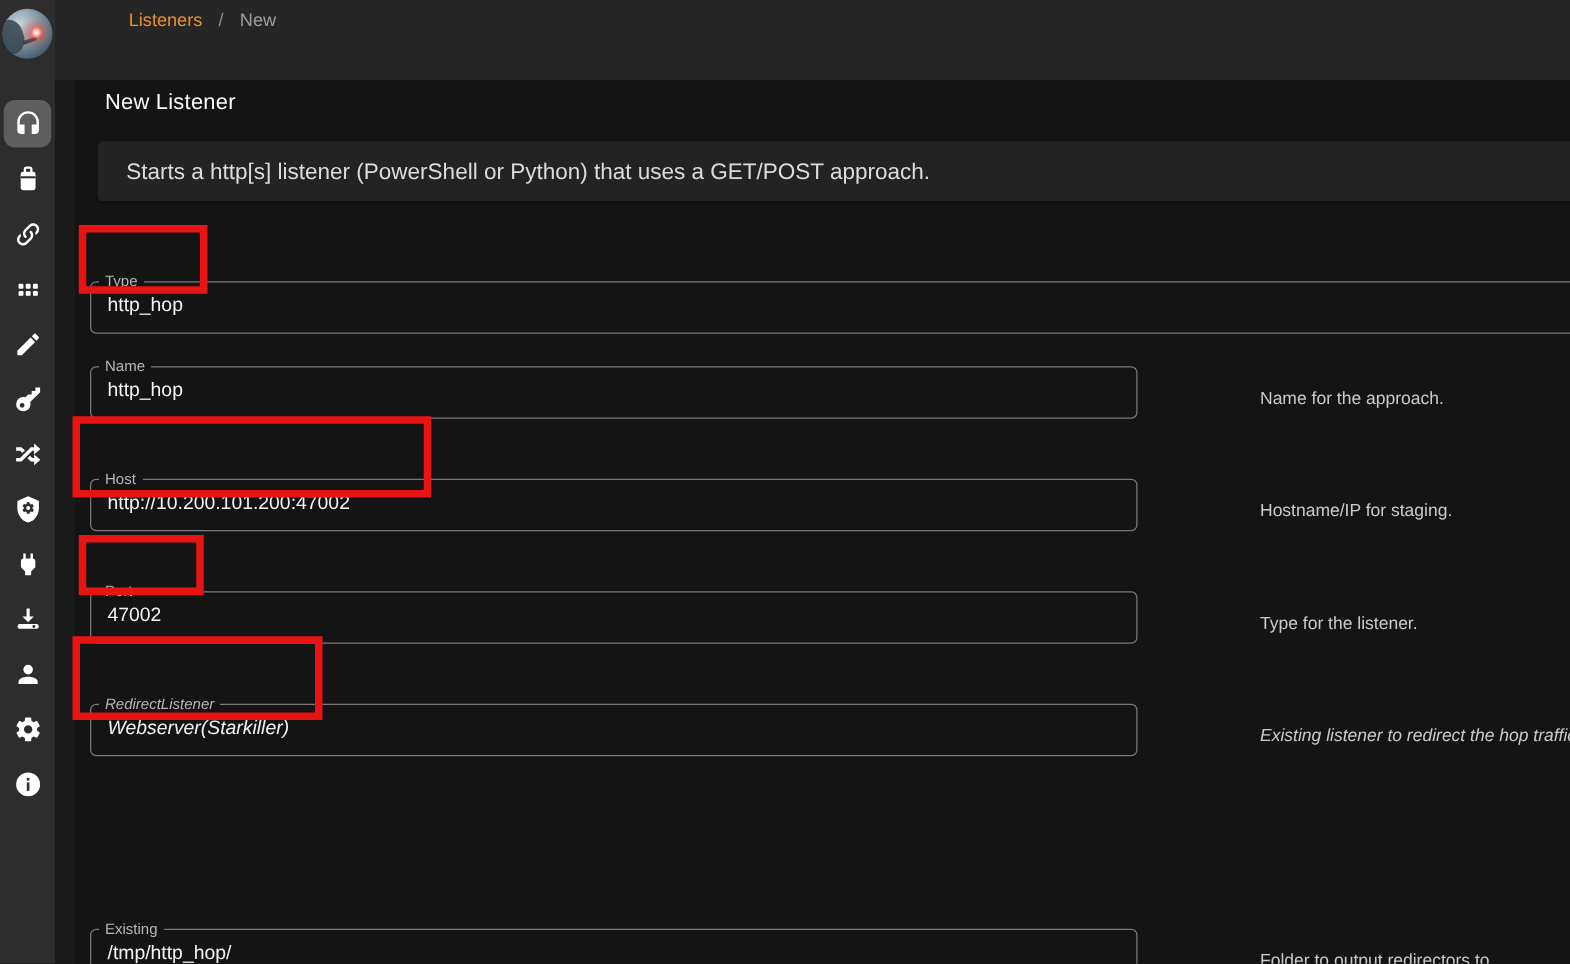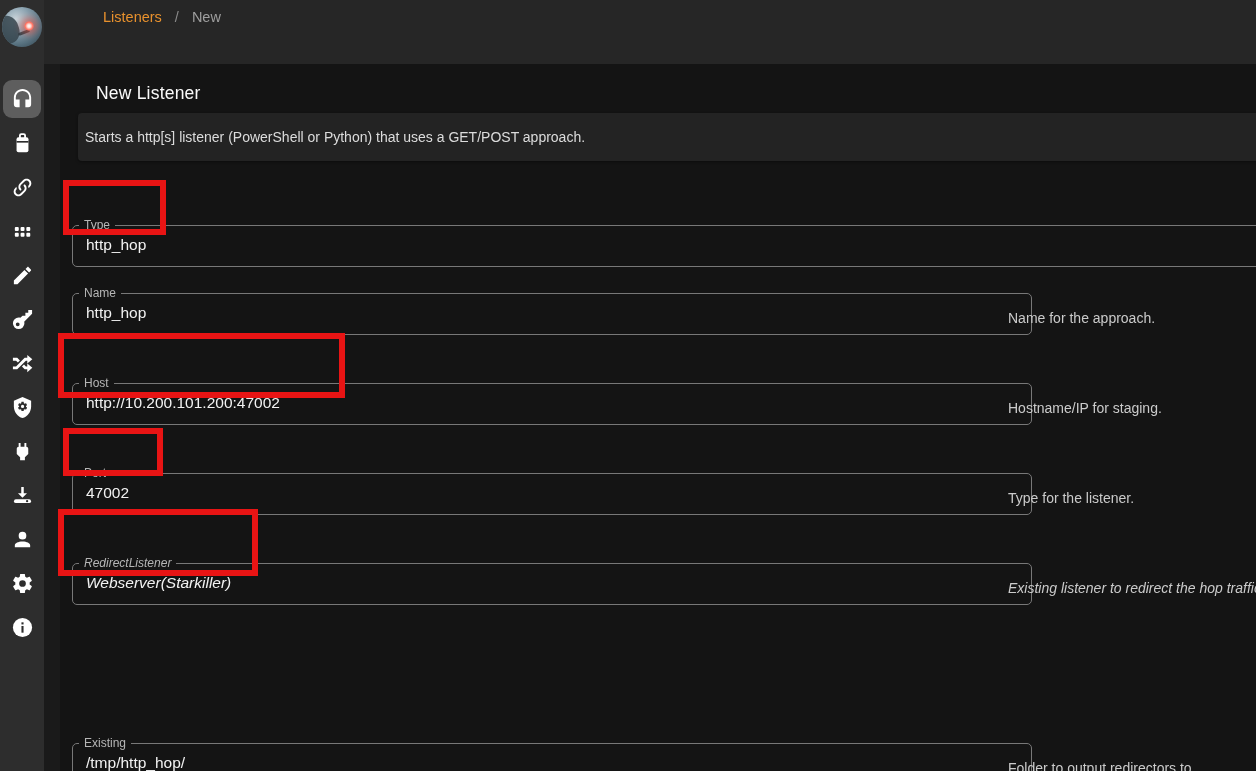--- a/index.html
+++ b/index.html
@@ -56,27 +56,27 @@
   .panel{position:absolute;left:16px;top:0;right:0;bottom:0;background:#141414;}
   .page-title{
     position:absolute;left:20px;top:17px;font-size:17.5px;font-weight:500;color:#fafafa;
     letter-spacing:.2px;
   }
   .desc-card{
     position:absolute;left:18px;top:63px;width:calc(100% - 8px);height:48px;
     background:#232323;border-radius:4px;box-shadow:0 1px 3px rgba(0,0,0,.4);
     display:flex;align-items:center;
   }
-  .desc-card span{margin-left:7px;font-size:14px;color:#dcdcdc;}
+  .desc-card span{margin-left:23px;font-size:18px;color:#dcdcdc;}
   
   .field-row{position:absolute;left:12px;width:1184px;height:70px;margin-top:40px;}
   .row-0{top:128px;} .row-1{top:196px;} .row-2{top:286px;} .row-3{top:376px;}
   .row-4{top:466px;font-style:italic;} .row-5{top:556px;} .row-6{top:646px;}
   fieldset.tf{
-    margin:0;padding:0;height:49px;width:960px;box-sizing:border-box;
+    margin:0;padding:0;height:49px;width:838px;box-sizing:border-box;
     border:1px solid #787878;border-radius:5px;background:transparent;cursor:text;
   }
   fieldset.tf.full{width:1194px;}
   .tf legend{
     margin-left:6px;padding:0 5px;font-size:12px;line-height:14px;color:#b6b6b6;
   }
   .tf-value{margin:4px 0 0 13px;font-size:15.5px;color:#f2f2f2;white-space:nowrap;}
   .help{
     position:absolute;left:936px;top:24px;font-size:14px;color:#cbcbcb;white-space:nowrap;
   }
@@ -182,21 +182,21 @@
 <header class="topbar">
   <nav class="breadcrumb">
     <span class="bc-parent">Listeners</span>
     <span class="bc-sep">/</span>
     <span class="bc-current">New</span>
   </nav>
 </header>
 
 <div class="main">
   <div class="panel">
-    <h1 class="page-title" style="margin:16px;">New Listener</h1>
+    <h1 class="page-title" style="margin:4px;">New Listener</h1>
 
     <div class="desc-card">
       <span>Starts a http[s] listener (PowerShell or Python) that uses a GET/POST approach.</span>
     </div>
 
     <div class="field-row row-0">
       <fieldset class="tf full">
         <legend>Type</legend>
         <div class="tf-value">http_hop</div>
       </fieldset>

